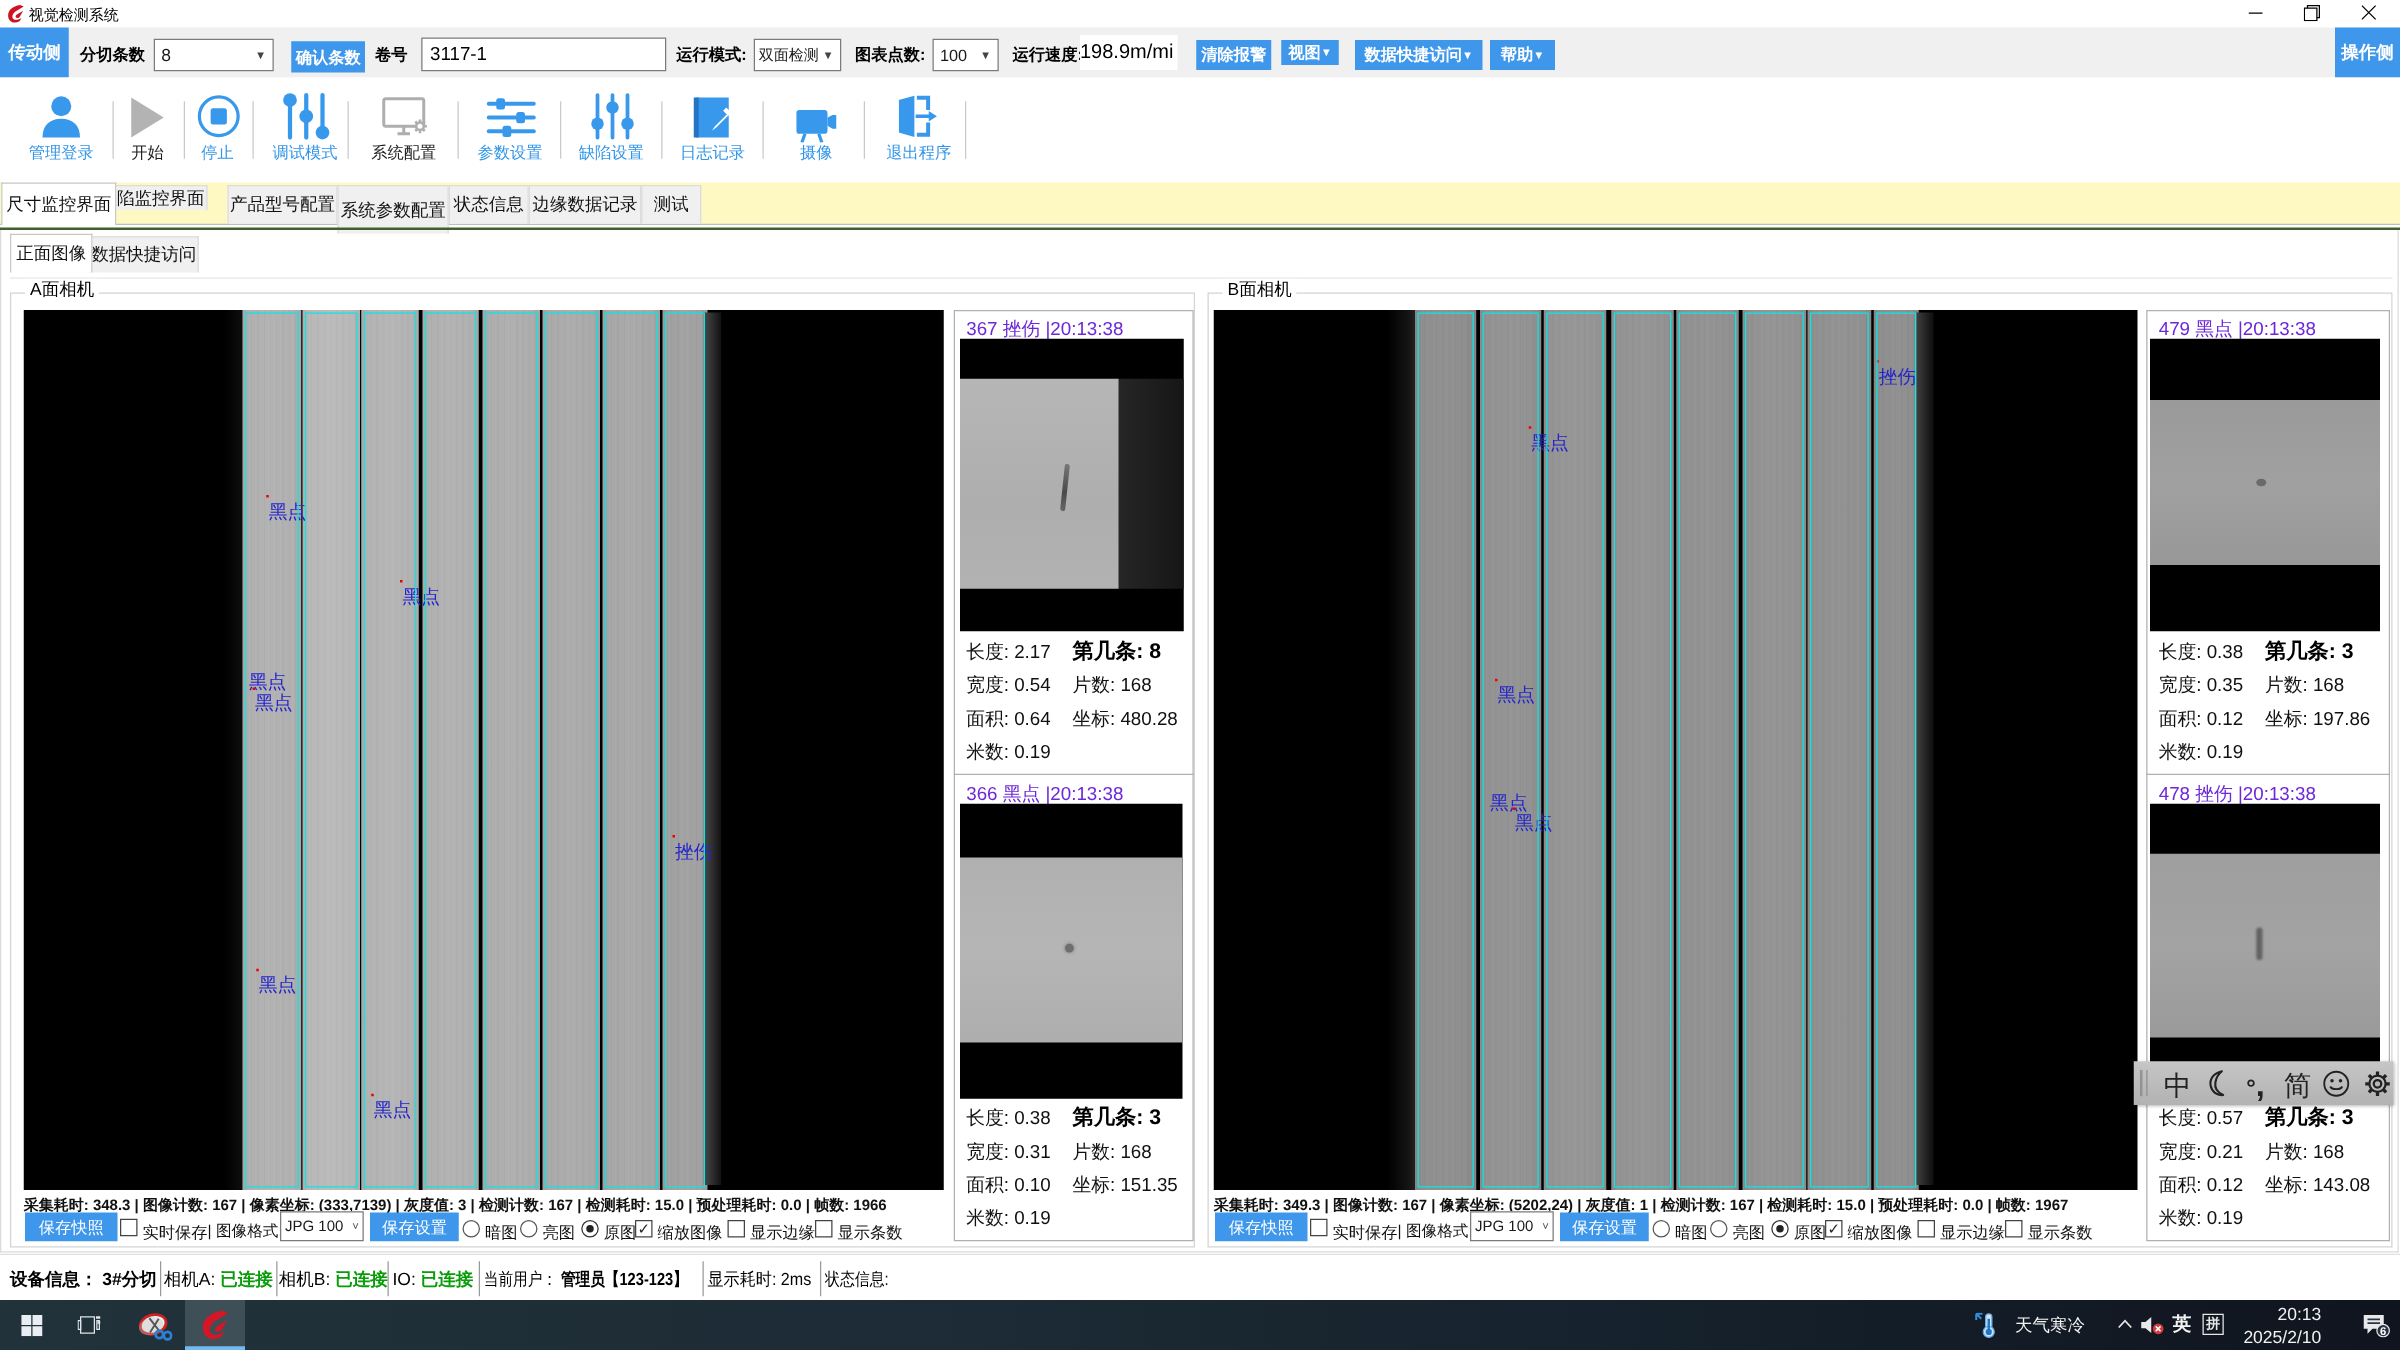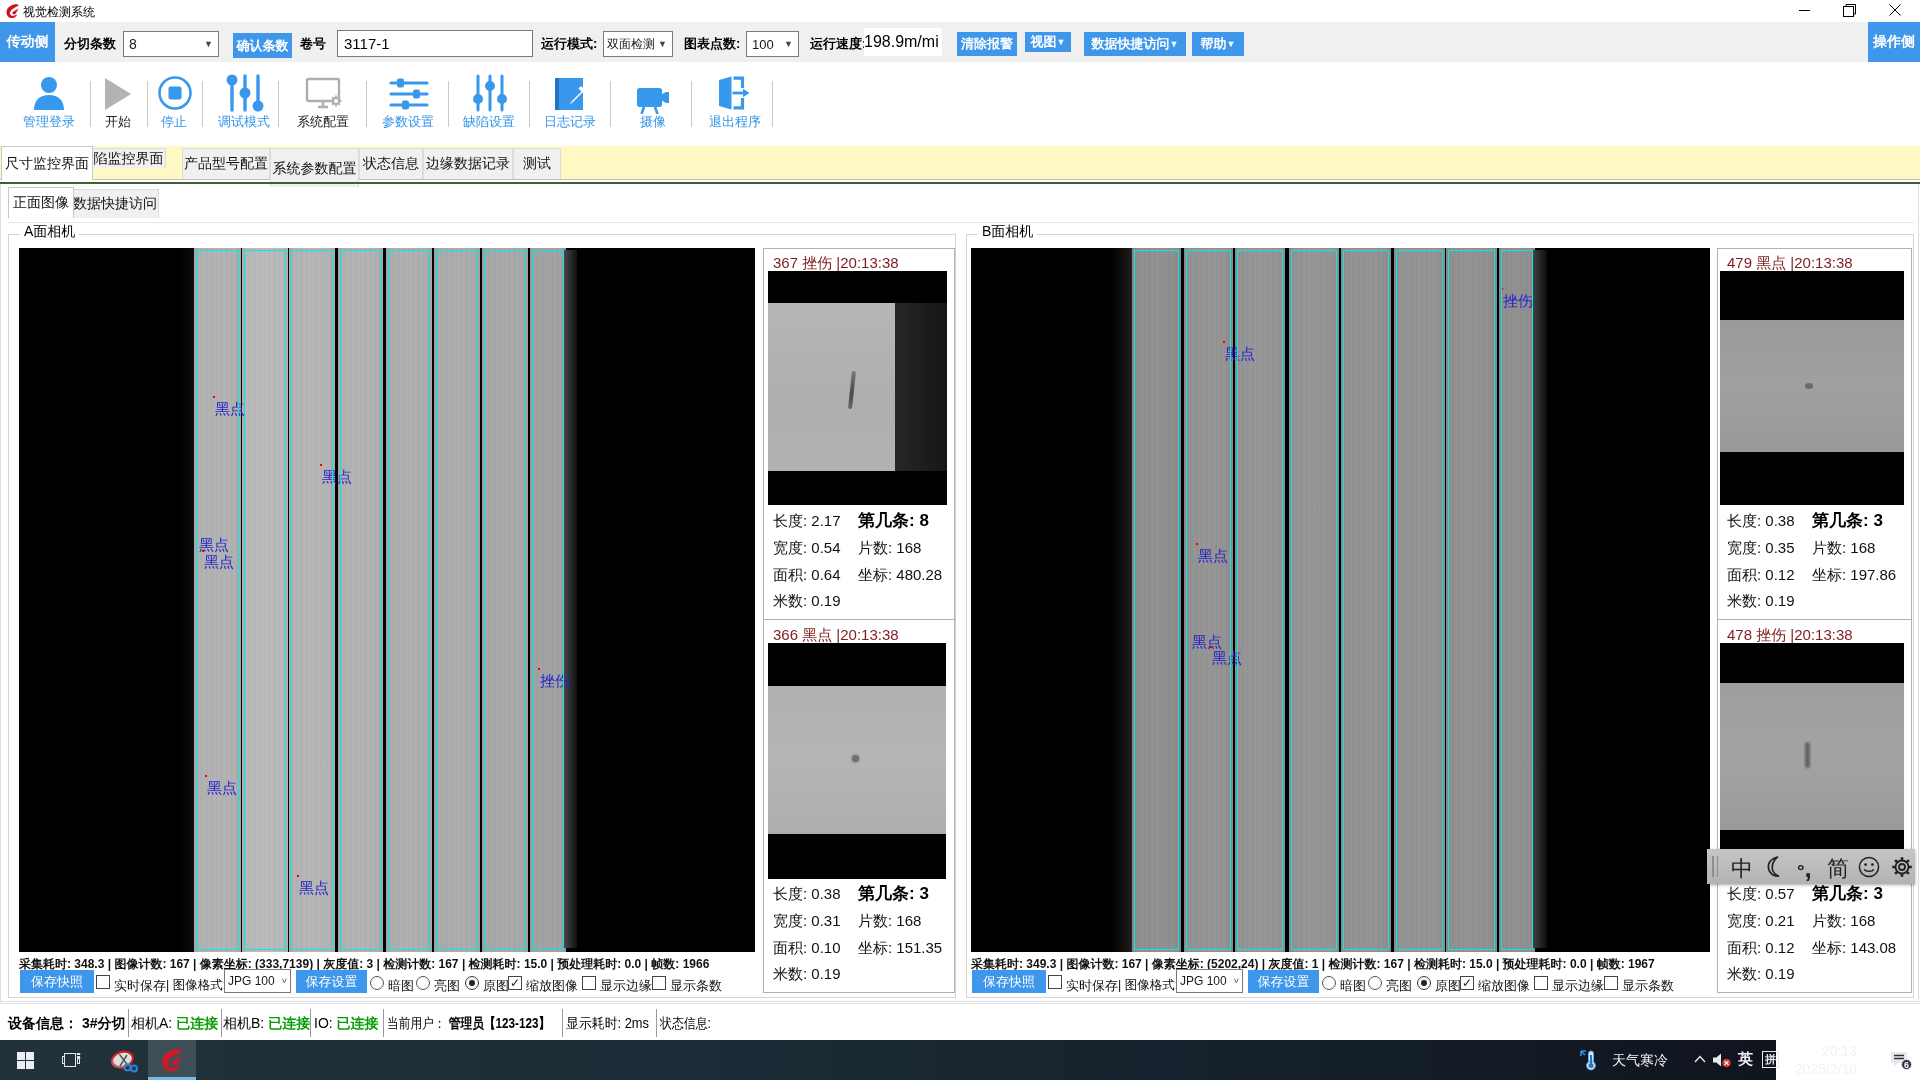--- a/index.html
+++ b/index.html
@@ -6,21 +6,21 @@
 html,body{width:1920px;height:1080px;overflow:hidden;background:#fff;
 font-family:"Liberation Sans",sans-serif;-webkit-font-smoothing:antialiased}
 .abs{position:absolute}
 .btn{position:absolute;background:#3e97ea;color:#fff;display:flex;align-items:center;justify-content:center;font-size:14px}
 .bold{font-weight:bold}
 .sep-v{position:absolute;width:1px;background:#c9c9c9}
 .sel{position:absolute;background:#fff;border:1px solid #7a7a7a;font-size:14px;color:#1a1a1a;display:flex;align-items:center;padding-left:5px}
 .sel .arr{position:absolute;right:5px;top:50%;transform:translateY(-50%);font-size:9px;color:#444}
 .lblb{position:absolute;font-size:13px;font-weight:bold;color:#000;white-space:nowrap}
 .cam-label{position:absolute;color:#2424cc;font-size:15px;white-space:nowrap}
-.defhead{position:absolute;color:#7f1d1d;font-size:15px;white-space:nowrap}
+.defhead{position:absolute;color:#6d28d9;font-size:15px;white-space:nowrap}
 .stat{position:absolute;font-size:15px;color:#111;white-space:nowrap}
 .statbig{position:absolute;font-size:17px;color:#000;font-weight:bold;white-space:nowrap}
 .cb{position:absolute;width:14px;height:14px;background:#fff;border:1px solid #444}
 .rd{position:absolute;width:14px;height:14px;background:#fff;border:1px solid #555;border-radius:50%}
 .ctl-lb{position:absolute;font-size:13px;color:#111;white-space:nowrap}
 .strip{position:absolute}
 .strip::before{content:"";position:absolute;left:2px;right:2px;top:2px;bottom:2px;border:1px solid #0ce6e6;z-index:2}
 .strip::after{content:"";position:absolute;inset:0;background:repeating-linear-gradient(90deg,rgba(255,255,255,.018) 0 1px,rgba(0,0,0,0) 1px 2px,rgba(0,0,0,.022) 2px 3px,rgba(0,0,0,0) 3px 5px)}
 .tab{position:absolute;background:#f0f0f0;border:1px solid #dcdcdc;border-bottom:none;color:#111;
 display:flex;align-items:center;justify-content:center;font-size:14px;white-space:nowrap}
@@ -401,21 +401,21 @@
   <div class="sep-v" style="left:310px;top:5px;height:28px;background:#9a9a9a"></div>
   <div class="abs" style="left:314px;top:11px;font-size:14px">IO: <span style="color:#089c08;font-weight:bold">已连接</span></div>
   <div class="sep-v" style="left:383px;top:5px;height:28px;background:#9a9a9a"></div>
   <div class="abs" style="left:387px;top:11px;font-size:14px;transform-origin:0 0;transform:scaleX(0.836);white-space:nowrap">当前用户： <span class="bold">管理员【123-123】</span></div>
   <div class="sep-v" style="left:562px;top:5px;height:28px;background:#9a9a9a"></div>
   <div class="abs" style="left:566px;top:11px;font-size:14px;transform-origin:0 0;transform:scaleX(0.92);white-space:nowrap">显示耗时:  2ms</div>
   <div class="sep-v" style="left:656px;top:5px;height:28px;background:#9a9a9a"></div>
   <div class="abs" style="left:660px;top:11px;font-size:14px;transform-origin:0 0;transform:scaleX(0.85);white-space:nowrap">状态信息:</div>
 </div>
 
-<div class="abs" id="taskbar" style="left:0;top:1040px;width:1776px;height:40px;background:linear-gradient(90deg,#22323a 0%,#1c2b35 40%,#141f2a 75%,#10141e 100%)">
+<div class="abs" id="taskbar" style="left:0;top:1040px;width:1920px;height:40px;background:linear-gradient(90deg,#22323a 0%,#1c2b35 40%,#141f2a 75%,#10141e 100%)">
   <svg class="abs" style="left:17px;top:12px" width="17" height="17" viewBox="0 0 17 17">
     <rect x="0" y="0" width="8" height="8" fill="#e8eef1"></rect>
       <rect x="9" y="0" width="8" height="8" fill="#e8eef1"></rect>
     <rect x="0" y="9" width="8" height="8" fill="#e8eef1"></rect>
       <rect x="9" y="9" width="8" height="8" fill="#e8eef1"></rect>
   </svg>
   <svg class="abs" style="left:62px;top:11px" width="19" height="18" viewBox="0 0 19 18">
     <rect x="2.5" y="2.5" width="11" height="13" fill="none" stroke="#dfe5e8"></rect>
     <rect x="0.5" y="5.5" width="2" height="7" fill="none" stroke="#dfe5e8"></rect>
     <rect x="15.5" y="5.5" width="2" height="7" fill="none" stroke="#dfe5e8"></rect>

